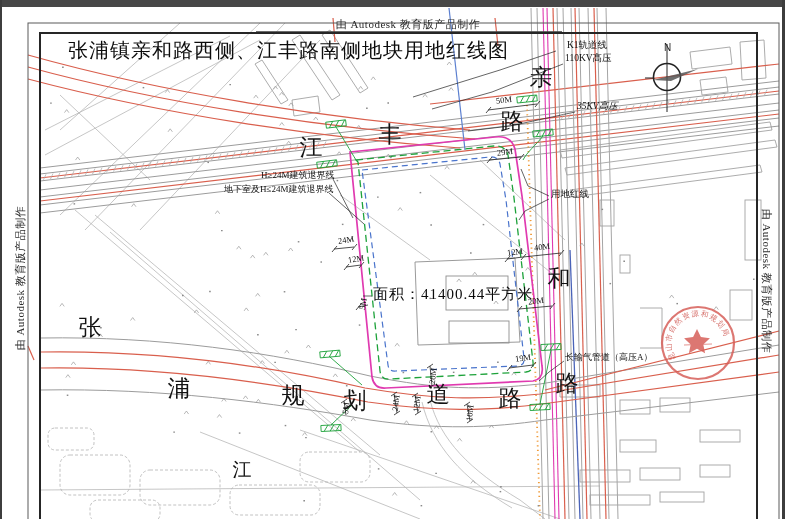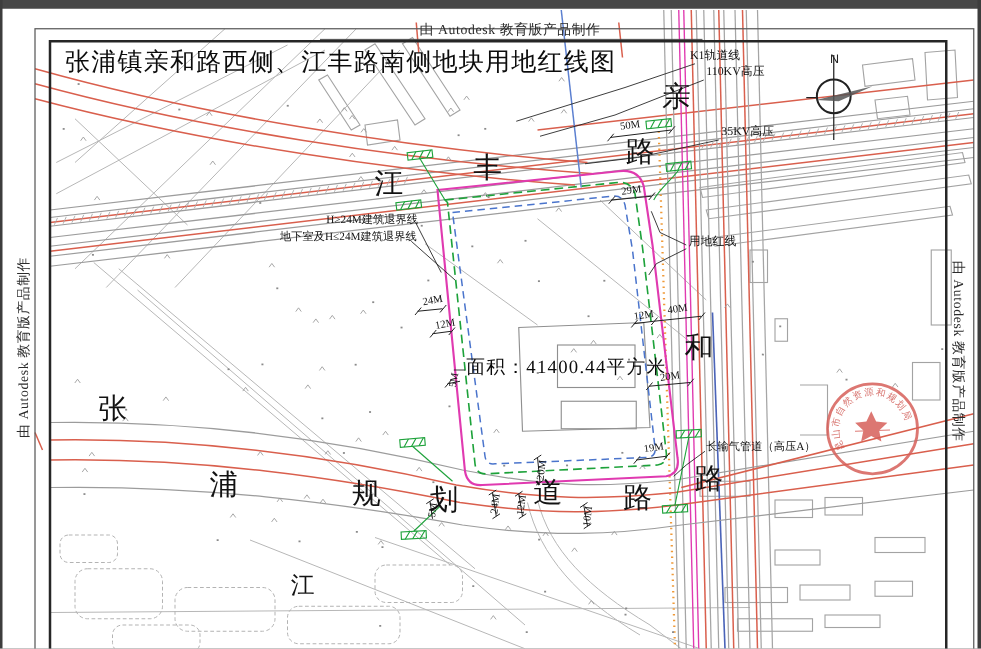--- a/index.html
+++ b/index.html
@@ -440,39 +440,39 @@
   </svg>
 
   <div id="topbar" class="abs"></div>
   <div id="leftedge" class="abs"></div>
   <div id="rightedge" class="abs"></div>
 
   <div class="lbl wm" style="left:308px;top:19px;width:200px;text-align:center;">由 Autodesk 教育版产品制作</div>
   <div class="lbl wm wmv" style="left:20px;top:278px;transform:translate(-50%,-50%) rotate(-90deg);">由 Autodesk 教育版产品制作</div>
   <div class="lbl wm wmv" style="left:766px;top:281px;transform:translate(-50%,-50%) rotate(90deg);">由 Autodesk 教育版产品制作</div>
 
-  <div class="lbl title" style="left:52px;top:40px;">张浦镇亲和路西侧、江丰路南侧地块用地红线图</div>
+  <div class="lbl title" style="left:68px;top:40px;">张浦镇亲和路西侧、江丰路南侧地块用地红线图</div>
 
   <div class="lbl rc" style="left:311px;top:147px;">江</div>
   <div class="lbl rc" style="left:390px;top:134px;">丰</div>
   <div class="lbl rc" style="left:512px;top:121px;">路</div>
   <div class="lbl rc" style="left:541px;top:77px;">亲</div>
   <div class="lbl rc" style="left:559px;top:278px;">和</div>
   <div class="lbl rc" style="left:567px;top:383px;">路</div>
   <div class="lbl rc" style="left:90px;top:327px;">张</div>
   <div class="lbl rc" style="left:179px;top:388px;">浦</div>
   <div class="lbl rc" style="left:293px;top:395px;">规</div>
   <div class="lbl rc" style="left:355px;top:400px;">划</div>
   <div class="lbl rc" style="left:438px;top:394px;">道</div>
   <div class="lbl rc" style="left:510px;top:398px;">路</div>
   <div class="lbl rc small" style="left:242px;top:469px;">江</div>
 
-  <div class="lbl callout" style="left:552px;top:41px;">K1轨道线</div>
+  <div class="lbl callout" style="left:567px;top:41px;">K1轨道线</div>
   <div class="lbl callout" style="left:565px;top:54px;text-align:right;">110KV高压</div>
-  <div class="lbl callout" style="left:577px;top:102px;">35KV高压</div>
+  <div class="lbl callout" style="left:577px;top:102px;font-style:italic;">35KV高压</div>
   <div class="lbl callout s9" style="left:261px;top:171px;">H≥24M建筑退界线</div>
   <div class="lbl callout s9" style="left:224px;top:185px;">地下室及H≤24M建筑退界线</div>
   <div class="lbl callout" style="left:551px;top:190px;">用地红线</div>
   <div class="lbl callout s9" style="left:565px;top:353px;">长输气管道（高压A）</div>
 
   <div class="lbl area" style="left:373px;top:287px;">面积：41400.44平方米</div>
 
   <div class="lbl north-n" style="left:664px;top:43px;">N</div>
 
   <div class="lbl dim" style="left:504px;top:100px;transform:translate(-50%,-50%) rotate(-7deg);">50M</div>

